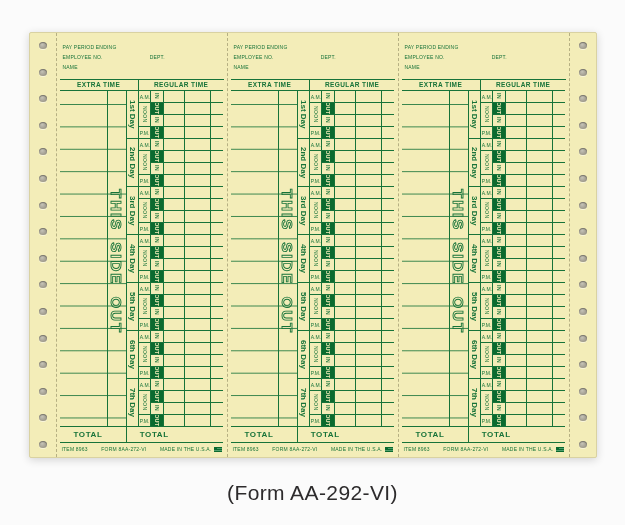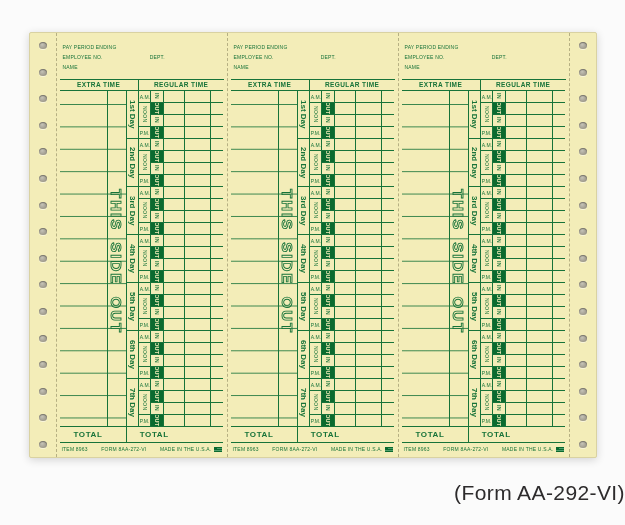--- a/index.html
+++ b/index.html
@@ -109,21 +109,21 @@
   }
   .made{display:flex;align-items:center;gap:2px;}
   .flag{
     width:8px;height:5px;flex:0 0 8px;
     background:
       linear-gradient(to right, var(--ink-dark) 0 40%, transparent 40%) no-repeat 0 0/100% 60%,
       repeating-linear-gradient(to bottom, var(--ink-dark) 0 1px, #4e9e6d 1px 2px);
   }
 
   .caption{
-    margin-top:23px;text-align:right;font-size:21px;letter-spacing:.4px;
+    margin-top:23px;text-align:center;font-size:21px;letter-spacing:.4px;
     color:var(--caption);
   }
 </style>
 </head>
 <body>
 
 <div class="timecard">
   <div class="hole-strip left">
       <div class="hole"></div>
       <div class="hole"></div>

